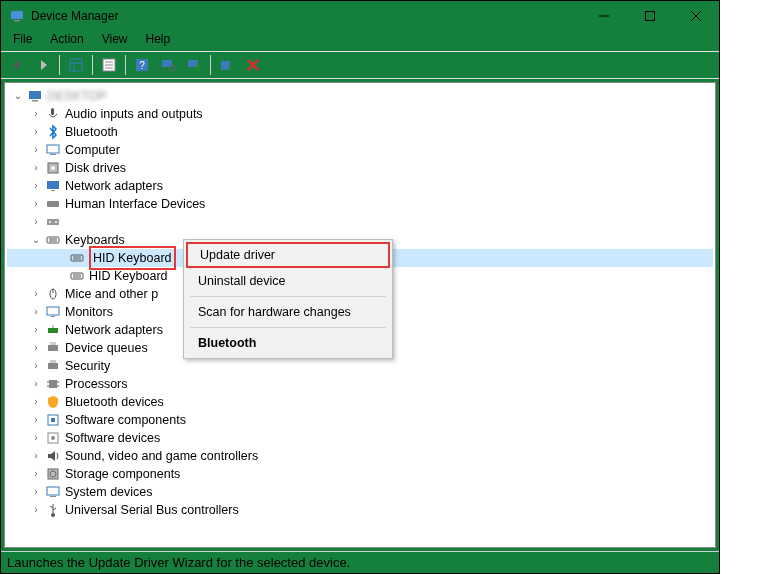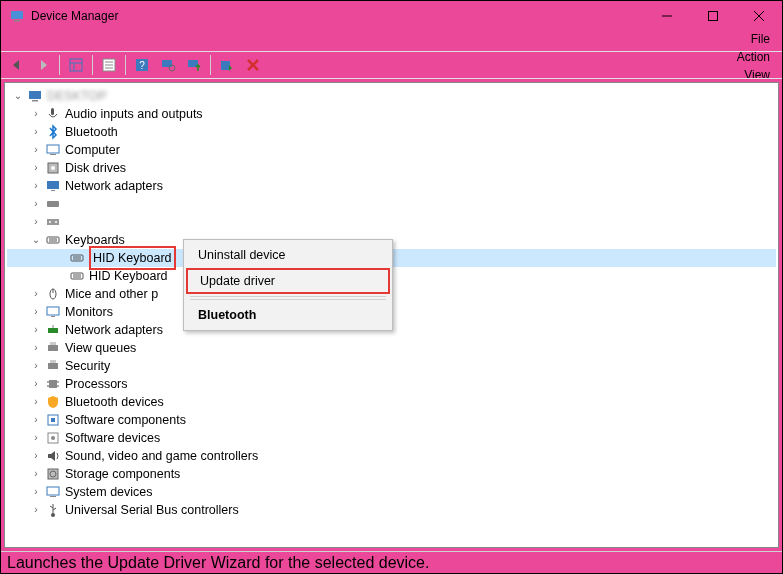--- a/index.html
+++ b/index.html
@@ -1,44 +1,44 @@
 <!DOCTYPE html>
 <html><head>
 <meta charset="utf-8">
 <style>
   * { box-sizing: border-box; font-family: "Segoe UI", Tahoma, sans-serif; }
   body { margin: 0; background: #fff; }
-  .window { width: 783px; height: 574px; border: 1px solid #000; display: flex; flex-direction: column; background: #ec4899; position: relative; }
+  .window { width: 720px; height: 574px; border: 1px solid #000; display: flex; flex-direction: column; background: #15803d; position: relative; }
   .titlebar { height: 30px; display: flex; align-items: center; padding-left: 8px; }
   .titlebar-icon { width: 16px; height: 16px; margin-right: 6px; }
   .titlebar-text { font-size: 12px; flex: 1; }
   .win-controls { display: flex; height: 100%; }
   .win-btn { width: 46px; display: flex; align-items: center; justify-content: center; font-size: 13px; }
-  .menubar { height: 20px; display: flex; align-items: flex-end; padding: 0 4px; gap: 2px; font-size: 12px; flex-direction: column; }
+  .menubar { height: 20px; display: flex; align-items: flex-start; padding: 0 4px; gap: 2px; font-size: 12px; }
   .menuitem { padding: 1px 8px; }
   .toolbar { height: 28px; border-top: 1px solid #e0e0e0; border-bottom: 1px solid #e0e0e0; display: flex; align-items: center; padding: 0 4px; gap: 2px; }
   .tbtn { width: 24px; height: 24px; display: flex; align-items: center; justify-content: center; }
   .tsep { width: 1px; height: 20px; background: #d0d0d0; margin: 0 2px; }
   .content { flex: 1; border: 1px solid #888; margin: 3px; overflow: hidden; position: relative; background: #fff; }
   .tree { padding: 4px 2px; font-size: 12.5px; line-height: 18px; user-select: none; }
   .node { display: flex; align-items: center; height: 18px; white-space: nowrap; }
   .expander { width: 14px; height: 14px; display: inline-flex; align-items: center; justify-content: center; color: #666; font-size: 10px; margin-right: 2px; }
   .dev-icon { width: 16px; height: 16px; margin-right: 4px; display: inline-flex; align-items: center; justify-content: center; }
   .node-label { }
   .lvl0 { padding-left: 4px; }
   .lvl1 { padding-left: 22px; }
   .lvl2 { padding-left: 46px; align-items: center; }
   .selected { background: #cce8ff; }
   .highlight-box { border: 2px solid #e53935; padding: 1px 2px; }
   .context-menu { position: absolute; left: 178px; top: 156px; width: 210px; background: #f2f2f2; border: 1px solid #bdbdbd; box-shadow: 2px 2px 4px rgba(0,0,0,0.25); padding: 2px; font-size: 12.5px; }
   .ctx-item { height: 26px; display: flex; align-items: center; padding: 0 12px; }
   .ctx-sep { height: 1px; background: #d0d0d0; margin: 2px 4px; }
   .ctx-highlight { border: 2px solid #e53935; }
   .bold { font-weight: 600; }
-  .statusbar { height: 22px; border-top: 1px solid #d0d0d0; display: flex; align-items: center; padding: 0 6px; font-size: 16px; }
+  .statusbar { height: 22px; border-top: 1px solid #d0d0d0; display: flex; align-items: center; padding: 0 6px; font-size: 13px; }
   .blurred { filter: blur(2px); color: #999; }
 </style>
 </head>
 <body>
 
 <div class="window">
 
   <div class="titlebar">
     <span class="titlebar-icon">
       <svg viewBox="0 0 16 16">
@@ -196,20 +196,21 @@
           </span>
           <span class="node-label">Network adapters</span>
         </div>
         <div class="node lvl1">
           <span class="expander">›</span>
           <span class="dev-icon">
             <svg width="16" height="16">
               <rect x="2" y="5" width="12" height="6" rx="1" fill="#888"></rect>
             </svg>
           </span>
+          <span class="node-label">Human Interface Devices</span>
         </div>
         <div class="node lvl1">
           <span class="expander">›</span>
           <span class="dev-icon">
             <svg width="16" height="16">
               <rect x="2" y="5" width="12" height="6" fill="#999"></rect>
               <circle cx="5" cy="8" r="1" fill="#fff"></circle>
               <circle cx="11" cy="8" r="1" fill="#fff"></circle>
             </svg>
           </span>
@@ -278,21 +279,21 @@
           <span class="node-label">Network adapters</span>
         </div>
         <div class="node lvl1">
           <span class="expander">›</span>
           <span class="dev-icon">
             <svg width="16" height="16">
               <rect x="3" y="5" width="10" height="6" fill="#888"></rect>
               <rect x="5" y="2" width="6" height="3" fill="#ccc"></rect>
             </svg>
           </span>
-          <span class="node-label">View queues</span>
+          <span class="node-label">Device queues</span>
         </div>
         <div class="node lvl1">
           <span class="expander">›</span>
           <span class="dev-icon">
             <svg width="16" height="16">
               <rect x="3" y="5" width="10" height="6" fill="#888"></rect>
               <rect x="5" y="2" width="6" height="3" fill="#ccc"></rect>
             </svg>
           </span>
           <span class="node-label">Security</span>
@@ -376,23 +377,24 @@
               <circle cx="8" cy="13" r="2" fill="#555"></circle>
               <line x1="8" y1="11" x2="8" y2="2" stroke="#555"></line>
               <line x1="8" y1="6" x2="5" y2="4" stroke="#555"></line>
               <line x1="8" y1="8" x2="11" y2="6" stroke="#555"></line>
             </svg>
           </span>
           <span class="node-label">Universal Serial Bus controllers</span>
         </div>
       </div>
     <div class="context-menu" id="ctx">
+        <div class="ctx-item ctx-highlight">Update driver</div>
         <div class="ctx-item">Uninstall device</div>
-        <div class="ctx-item ctx-highlight">Update driver</div>
         <div class="ctx-sep"></div>
+        <div class="ctx-item">Scan for hardware changes</div>
         <div class="ctx-sep"></div>
         <div class="ctx-item bold">Bluetooth</div>
       </div>
   </div>
 
   <div class="statusbar">
     <span>Launches the Update Driver Wizard for the selected device.</span>
   </div>
 
 </div>

